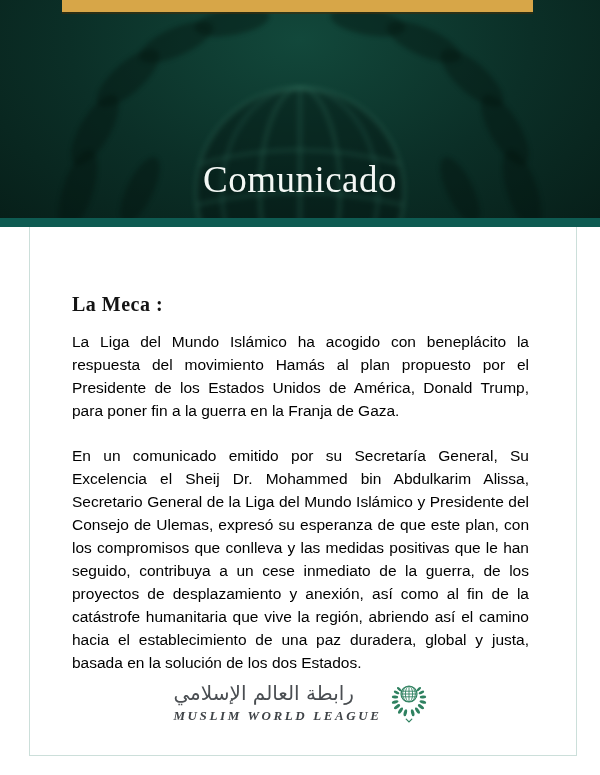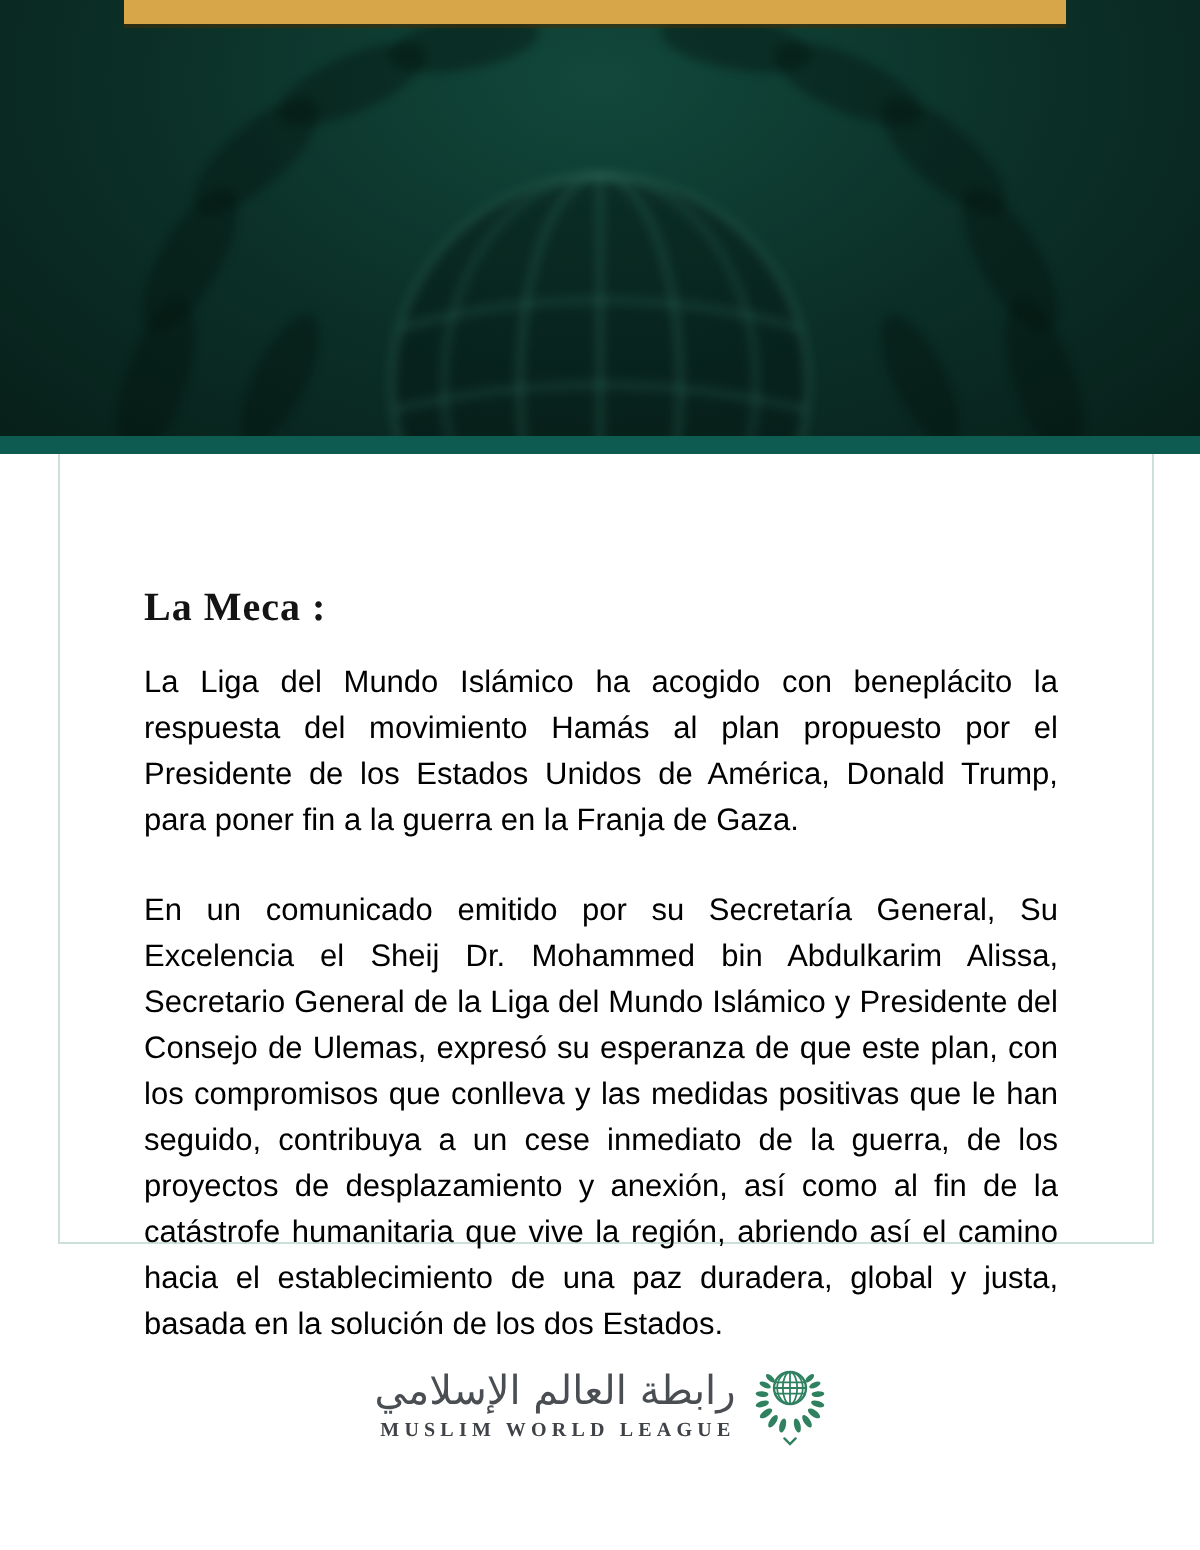--- a/index.html
+++ b/index.html
@@ -31,21 +31,21 @@
     font-size:37px;font-weight:400;letter-spacing:.5px;
     color:#f3f7f4;margin:0;
   }
   .teal-band{
     position:absolute;top:218px;left:0;width:600px;height:9px;
     background:#0e5b52;
   }
 
   
   .card{
-    position:absolute;top:227px;left:29px;width:548px;height:395px;
+    position:absolute;top:227px;left:29px;width:548px;height:529px;
     box-sizing:border-box;background:#ffffff;
     border-left:1px solid #ccdfda;
     border-right:1px solid #ccdfda;
     border-bottom:1px solid #ccdfda;
   }
   .card-content{padding:64px 47px 0 42px;}
   .doc-heading{
     margin:0;
     font-family:"Liberation Serif","DejaVu Serif",serif;
     font-size:20px;line-height:26px;font-weight:700;
@@ -56,31 +56,31 @@
     font-size:15.5px;line-height:23px;
     text-align:justify;color:#000000;
   }
   .doc-paragraph + .doc-paragraph{margin-top:22px;}
 
   
   .footer-logo{
     position:absolute;top:678px;left:0;width:600px;
     display:flex;justify-content:center;align-items:center;gap:9px;
   }
-  .logo-text-block{text-align:right;}
+  .logo-text-block{text-align:left;}
   .logo-arabic{
     display:block;
     font-family:"DejaVu Sans",sans-serif;
     font-size:20px;line-height:24px;color:#4a4e52;
   }
   .logo-english{
     display:block;margin-top:3px;
     font-family:"Liberation Serif","DejaVu Serif",serif;
-    font-size:10px;font-weight:700;letter-spacing:2.6px;
-    color:#3f4347;white-space:nowrap;
+    font-size:13px;font-weight:700;letter-spacing:2.6px;
+    color:#3f4347;white-space:nowrap;font-style:italic;
   }
   .emblem{width:36px;height:48px;display:block;}
 </style>
 </head>
 <body>
 
 <div class="header">
 
   <svg class="watermark" viewBox="0 0 600 230" xmlns="http://www.w3.org/2000/svg">
     <defs>
@@ -114,20 +114,21 @@
       <ellipse cx="505" cy="130" rx="15" ry="40" transform="rotate(-30 505 130)"></ellipse>
       <ellipse cx="472" cy="78" rx="15" ry="40" transform="rotate(-48 472 78)"></ellipse>
       <ellipse cx="424" cy="42" rx="14" ry="40" transform="rotate(-66 424 42)"></ellipse>
       <ellipse cx="368" cy="22" rx="13" ry="38" transform="rotate(-80 368 22)"></ellipse>
       <ellipse cx="460" cy="190" rx="13" ry="36" transform="rotate(-26 460 190)"></ellipse>
     </g>
   </svg>
 
   <div class="gold-bar"></div>
 
+  <h1 class="header-title">Comunicado</h1>
 </div>
 
 <div class="teal-band"></div>
 
 <div class="card">
   <div class="card-content">
     <h2 class="doc-heading">La Meca :</h2>
     <p class="doc-paragraph">La Liga del Mundo Islámico ha acogido con beneplácito la respuesta del movimiento Hamás al plan propuesto por el Presidente de los Estados Unidos de América, Donald Trump, para poner fin a la guerra en la Franja de Gaza.</p>
     <p class="doc-paragraph">En un comunicado emitido por su Secretaría General, Su Excelencia el Sheij Dr. Mohammed bin Abdulkarim Alissa, Secretario General de la Liga del Mundo Islámico y Presidente del Consejo de Ulemas, expresó su esperanza de que este plan, con los compromisos que conlleva y las medidas positivas que le han seguido, contribuya a un cese inmediato de la guerra, de los proyectos de desplazamiento y anexión, así como al fin de la catástrofe humanitaria que vive la región, abriendo así el camino hacia el establecimiento de una paz duradera, global y justa, basada en la solución de los dos Estados.</p>
   </div>

